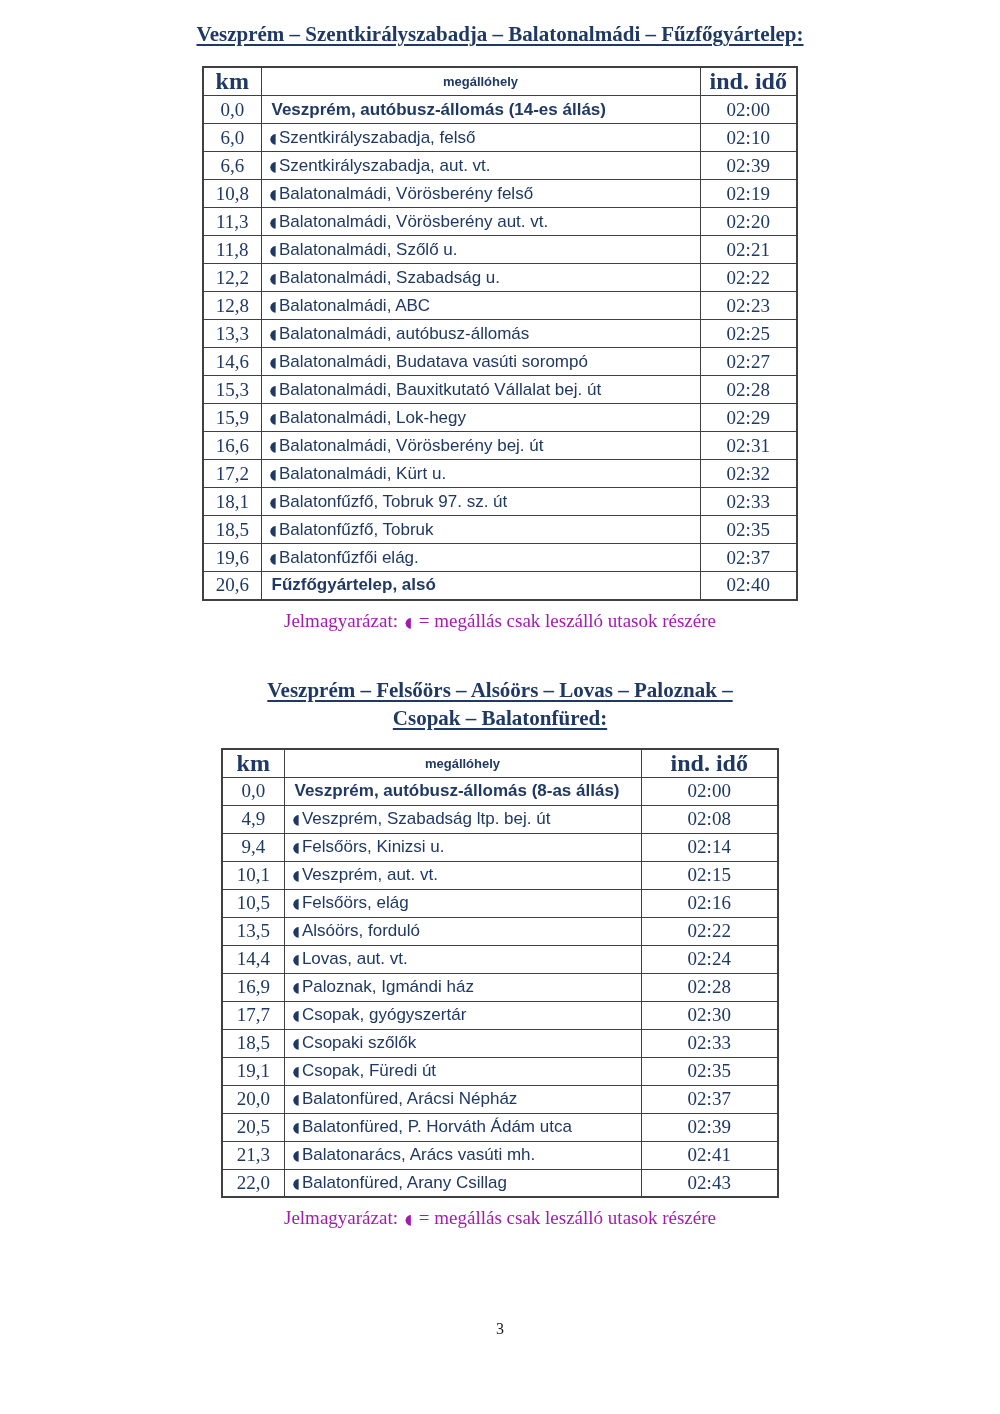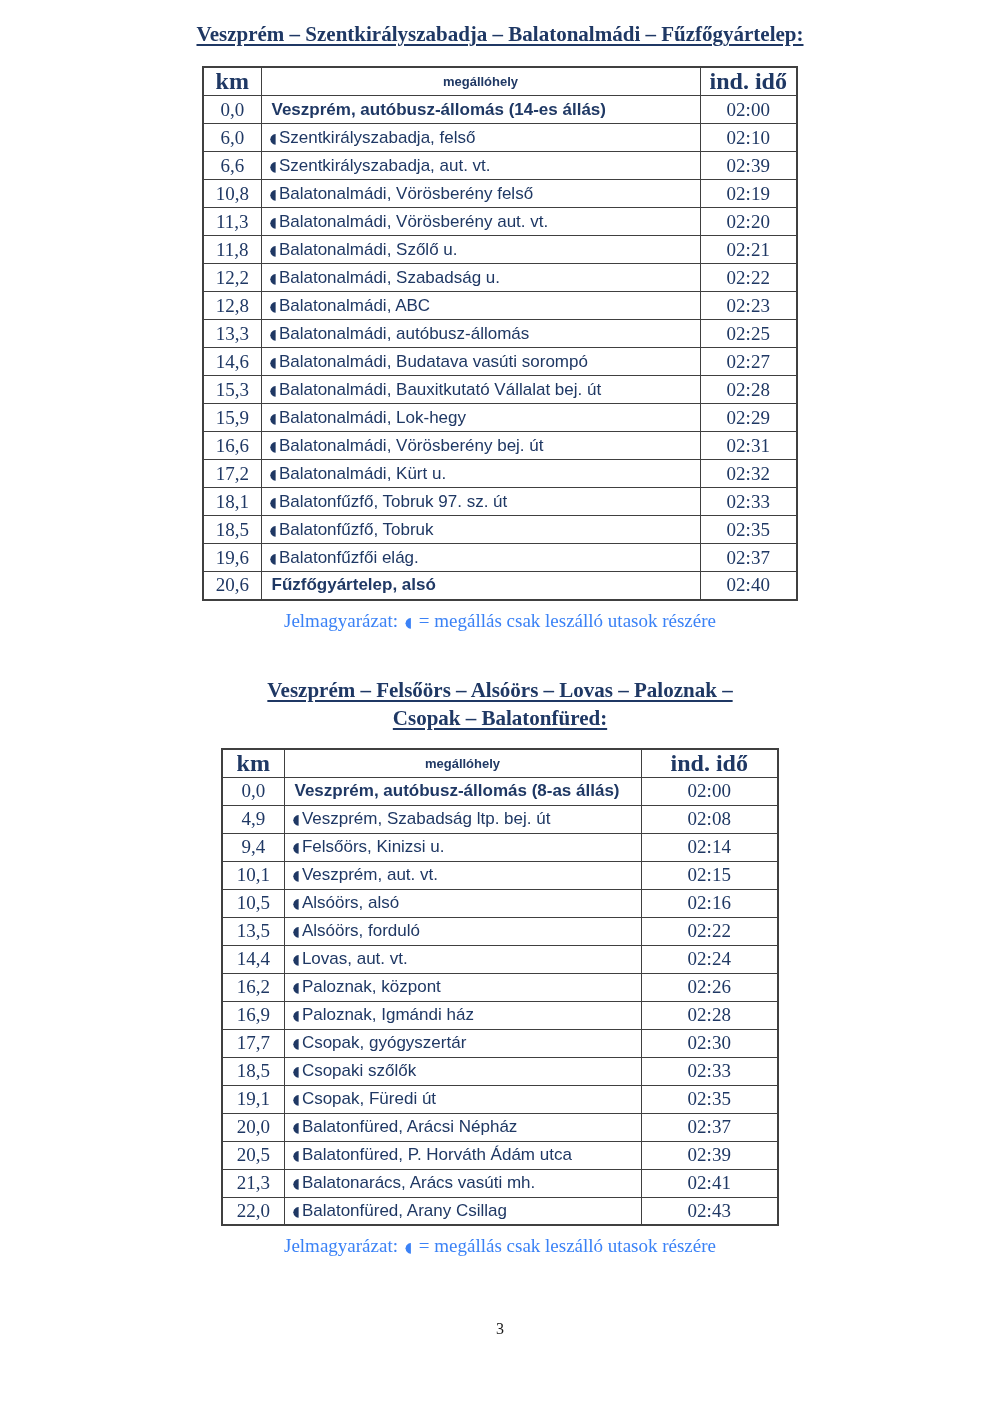--- a/index.html
+++ b/index.html
@@ -80,21 +80,21 @@
     margin-right: 2px;
   }
   .stop-name.bold { font-weight: 700; }
   .stop-note { font-weight: 700; }
 
   .legend {
     text-align: center;
     font-family: "Liberation Serif", serif;
     font-size: 19px;
     line-height: 24px;
-    color: #3b82f6;
+    color: #a21caf;
     margin-top: 8px;
   }
   .legend .stop-symbol { font-size: 14px; margin: 0 2px; }
 
   .section-2 .route-title { margin-top: 42px; margin-bottom: 16px; }
 
   .page-number {
     position: absolute;
     top: 1320px;
     left: 0;
@@ -327,48 +327,41 @@
     <td class="km-cell">10,1</td>
     <td class="stop-cell">
       <span class="stop-symbol">◖</span><span class="stop-name">Veszprém, aut. vt.</span><span class="stop-note"></span>
     </td>
     <td class="time-cell">02:15</td>
   </tr>
 
   <tr>
     <td class="km-cell">10,5</td>
     <td class="stop-cell">
-      <span class="stop-symbol">◖</span><span class="stop-name">Alsóörs, alsó</span><span class="stop-note"></span>
+      <span class="stop-symbol">◖</span><span class="stop-name">Felsőörs, elág</span><span class="stop-note"></span>
     </td>
     <td class="time-cell">02:16</td>
   </tr>
 
   <tr>
     <td class="km-cell">13,5</td>
     <td class="stop-cell">
       <span class="stop-symbol">◖</span><span class="stop-name">Alsóörs, forduló</span><span class="stop-note"></span>
     </td>
     <td class="time-cell">02:22</td>
   </tr>
 
   <tr>
     <td class="km-cell">14,4</td>
     <td class="stop-cell">
       <span class="stop-symbol">◖</span><span class="stop-name">Lovas, aut. vt.</span><span class="stop-note"></span>
     </td>
     <td class="time-cell">02:24</td>
   </tr>
 
-  <tr>
-    <td class="km-cell">16,2</td>
-    <td class="stop-cell">
-      <span class="stop-symbol">◖</span><span class="stop-name">Paloznak, központ</span><span class="stop-note"></span>
-    </td>
-    <td class="time-cell">02:26</td>
-  </tr>
 
   <tr>
     <td class="km-cell">16,9</td>
     <td class="stop-cell">
       <span class="stop-symbol">◖</span><span class="stop-name">Paloznak, Igmándi ház</span><span class="stop-note"></span>
     </td>
     <td class="time-cell">02:28</td>
   </tr>
 
   <tr>

